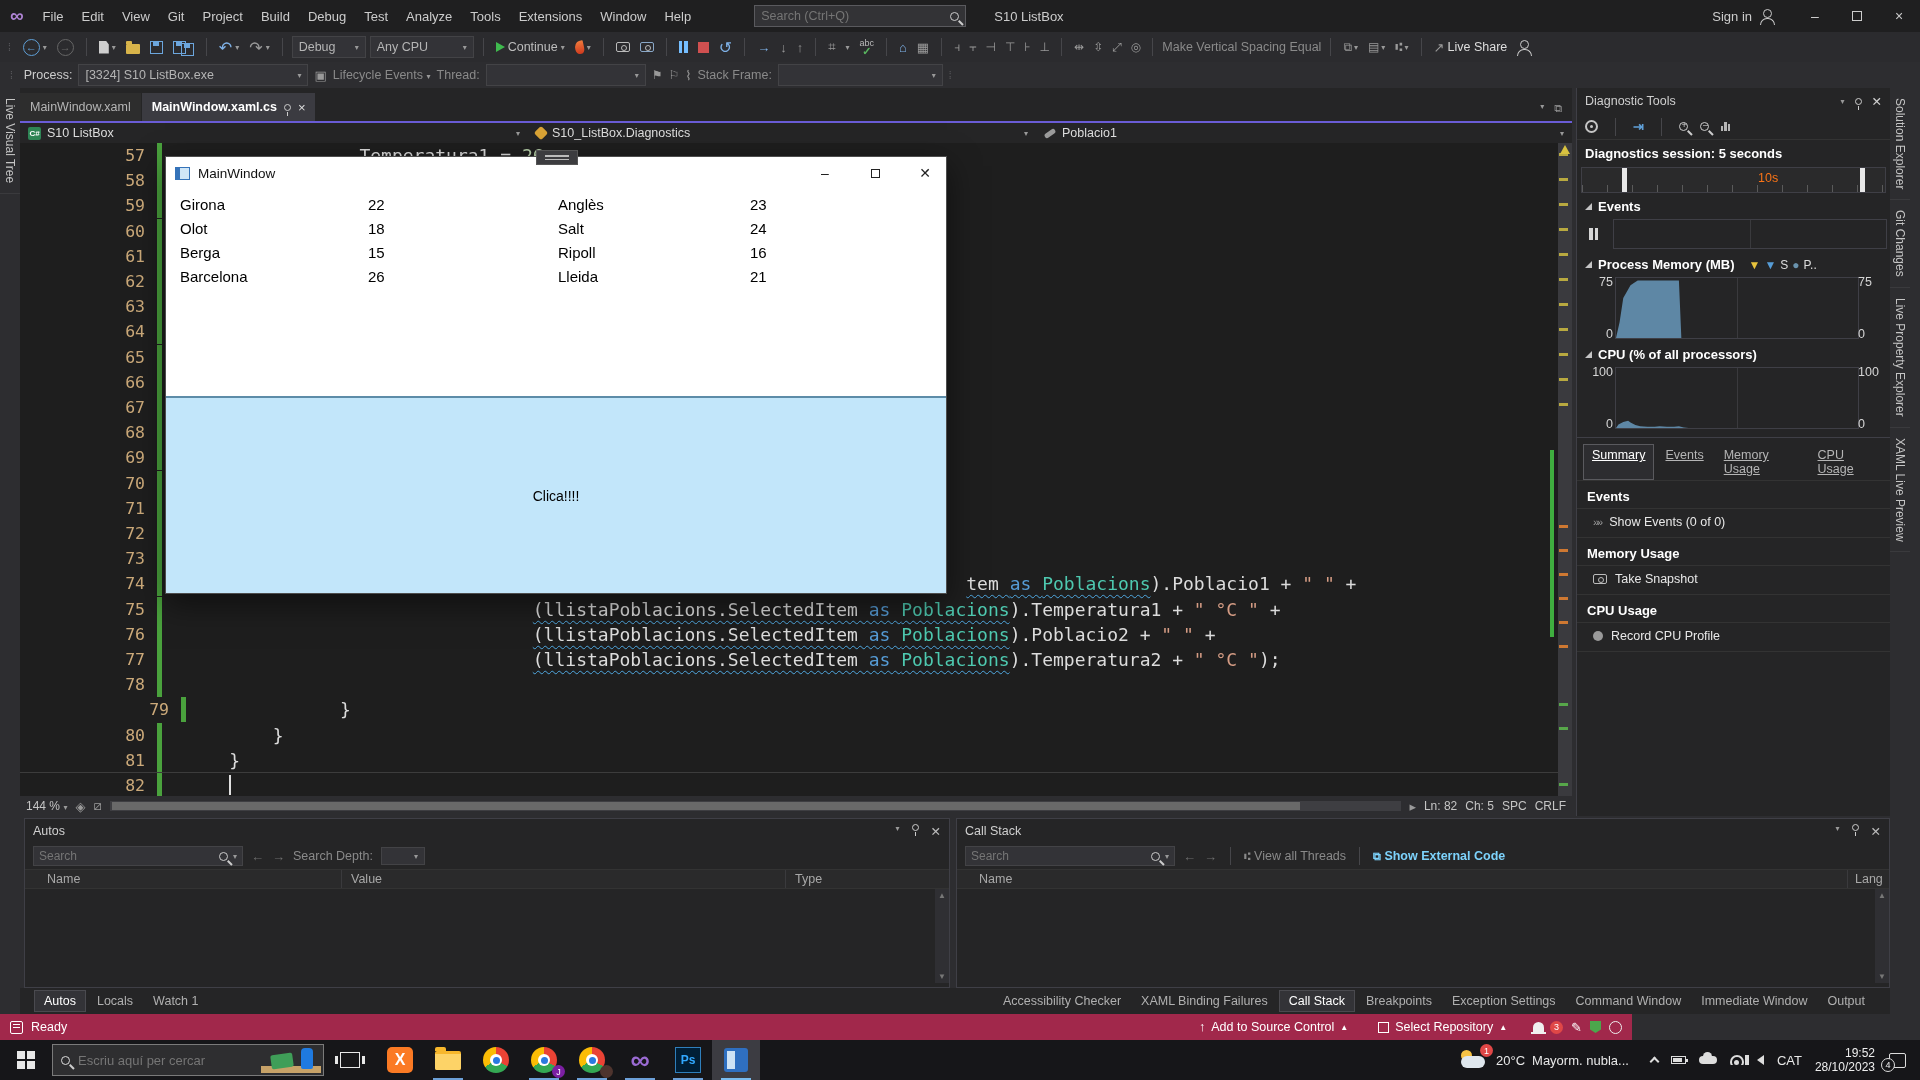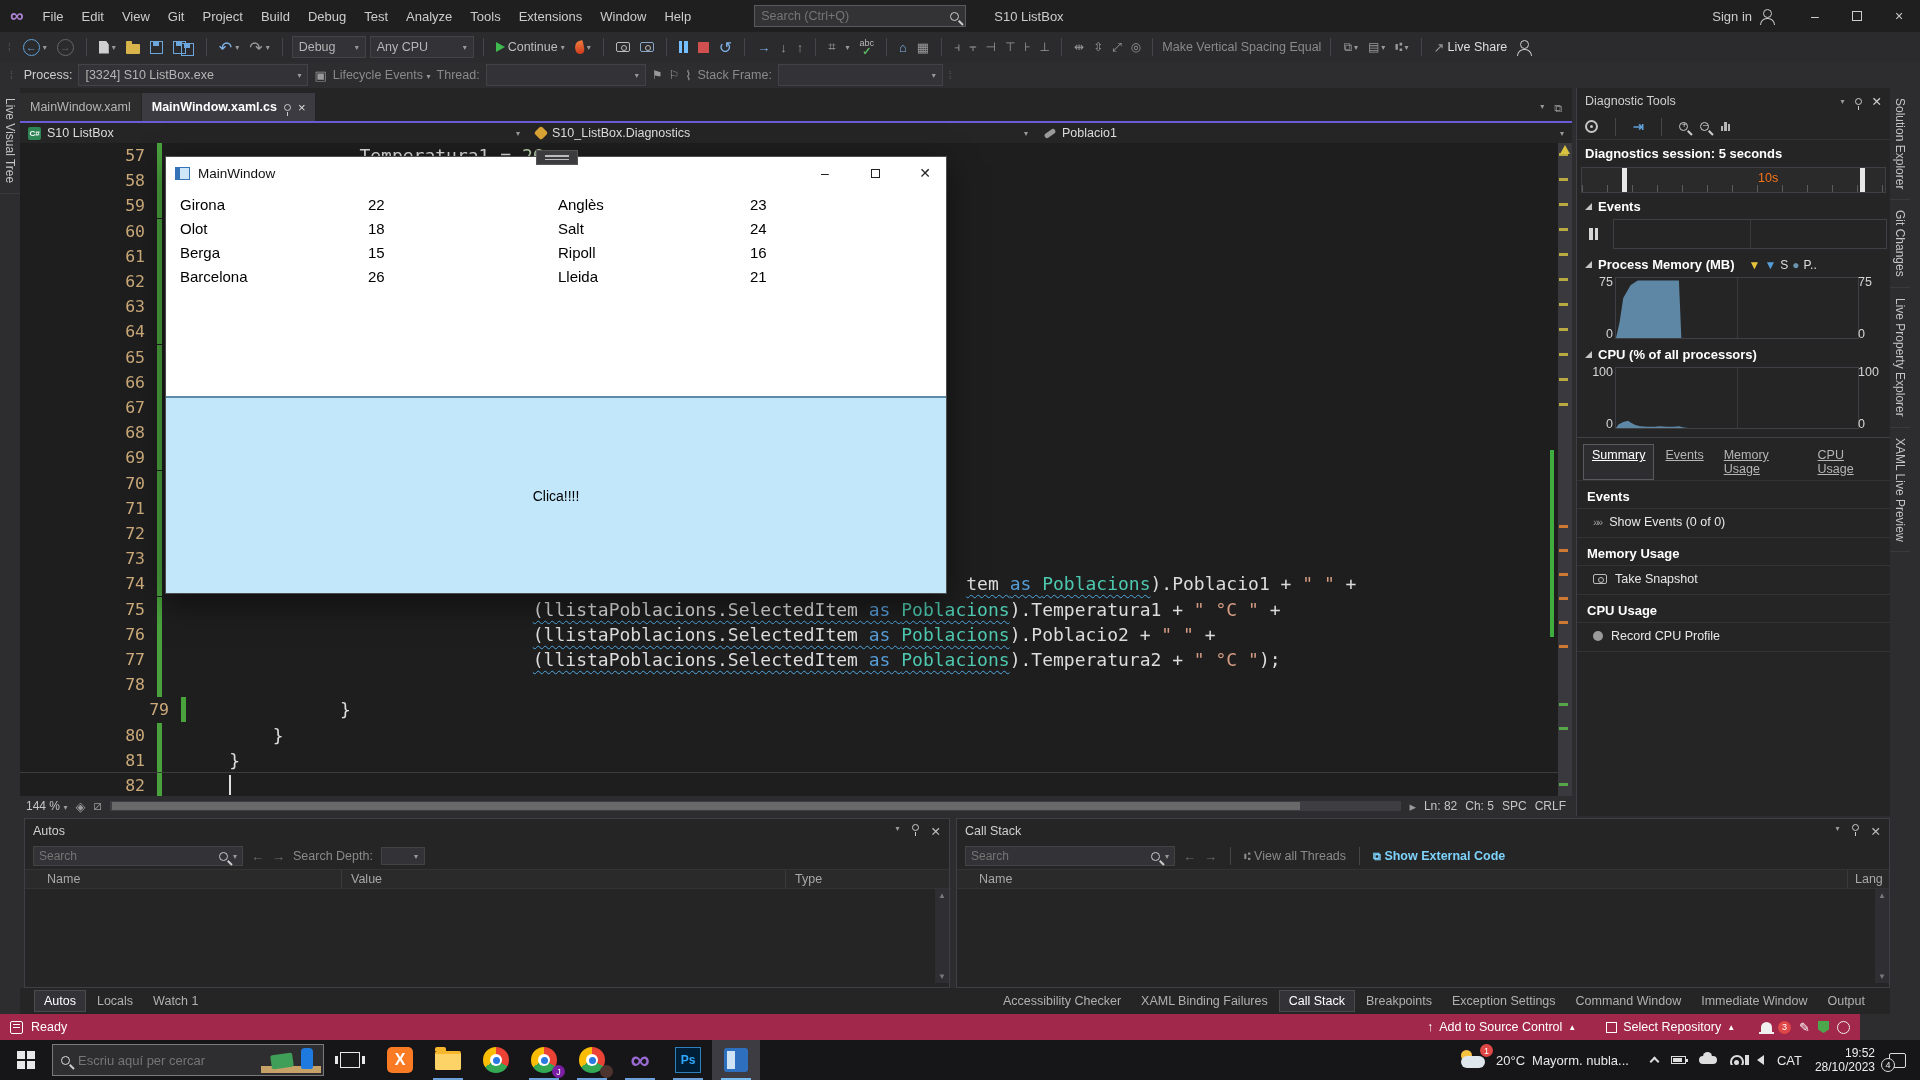--- a/index.html
+++ b/index.html
@@ -151,21 +151,21 @@
   .p-header{height:20px;display:flex;align-items:center;background:#2a2a2b;border-top:1px solid #333;border-bottom:1px solid #333;color:#a8a8a8;position:relative;}
   .colname{position:absolute;top:2px;}
   .coldiv{position:absolute;top:0;width:1px;height:100%;background:#3a3a3d;}
   .p-body{position:relative;background:#252526;}
   .vsb{position:absolute;right:0;top:0;width:14px;height:100%;background:#2f2f33;color:#777;font-size:8px;display:flex;flex-direction:column;justify-content:space-between;align-items:center;padding:2px 0;}
   
   #bottomtabs{left:20px;top:988px;width:1870px;height:26px;background:#252526;display:flex;align-items:center;padding:0 14px;font-size:12.5px;color:#b0b0b0;}
   .btab{padding:3px 9px;margin-right:2px;}
   .btab.active{background:#333337;border:1px solid #4a4a4f;color:#fff;}
   
-  #statusbar{left:0;top:1014px;width:1860px;height:26px;background:#a1284b;display:flex;align-items:center;color:#fff;font-size:12.5px;padding:0 10px;gap:8px;}
+  #statusbar{left:0;top:1014px;width:1632px;height:26px;background:#a1284b;display:flex;align-items:center;color:#fff;font-size:12.5px;padding:0 10px;gap:8px;}
   .readyico{width:13px;height:13px;border:1.4px solid #fff;border-radius:2px;position:relative;}
   .readyico::after{content:"";position:absolute;left:2px;top:2.5px;width:7px;height:1.3px;background:#fff;box-shadow:0 3px 0 #fff;}
   .sb-item{display:flex;align-items:center;gap:6px;}
   .badge{min-width:13px;height:13px;border-radius:50%;background:#e04747;color:#fff;font-size:9px;display:flex;align-items:center;justify-content:center;padding:0 2px;}
   .bellico{width:11px;height:10px;background:#f0f0f0;border-radius:6px 6px 0 0;position:relative;}
   .bellico::after{content:"";position:absolute;left:-2px;top:10px;width:15px;height:1.6px;background:#f0f0f0;}
   .repoico{width:11px;height:11px;border:1.4px solid #fff;}
   .greenshield{width:11px;height:12px;background:#4ca64c;clip-path:polygon(0 0,100% 0,100% 70%,50% 100%,0 70%);}
   .graycircle{width:13px;height:13px;border:1.5px solid #eee;border-radius:50%;}
   

